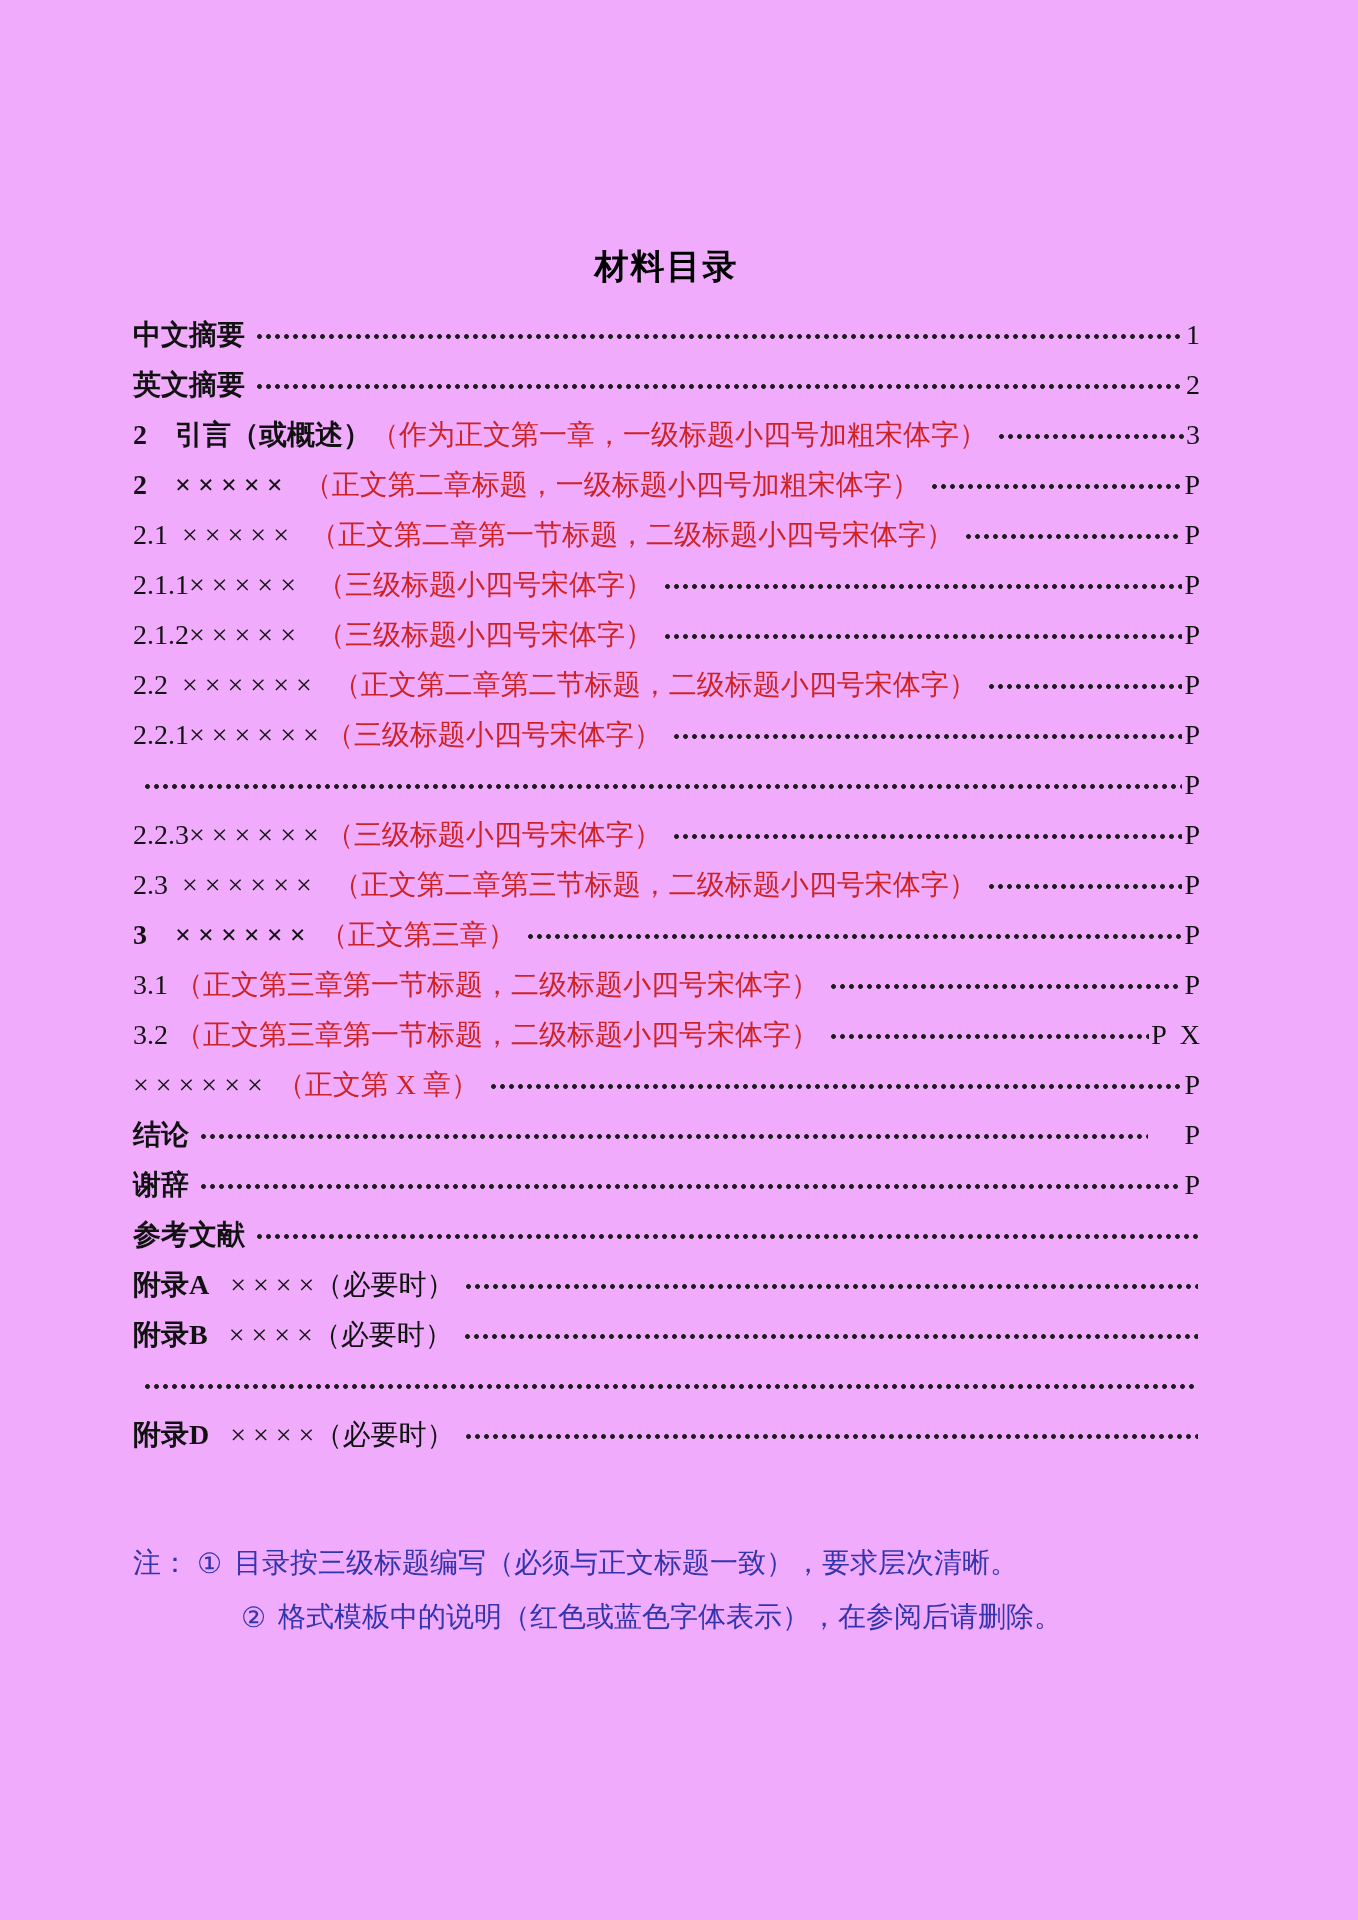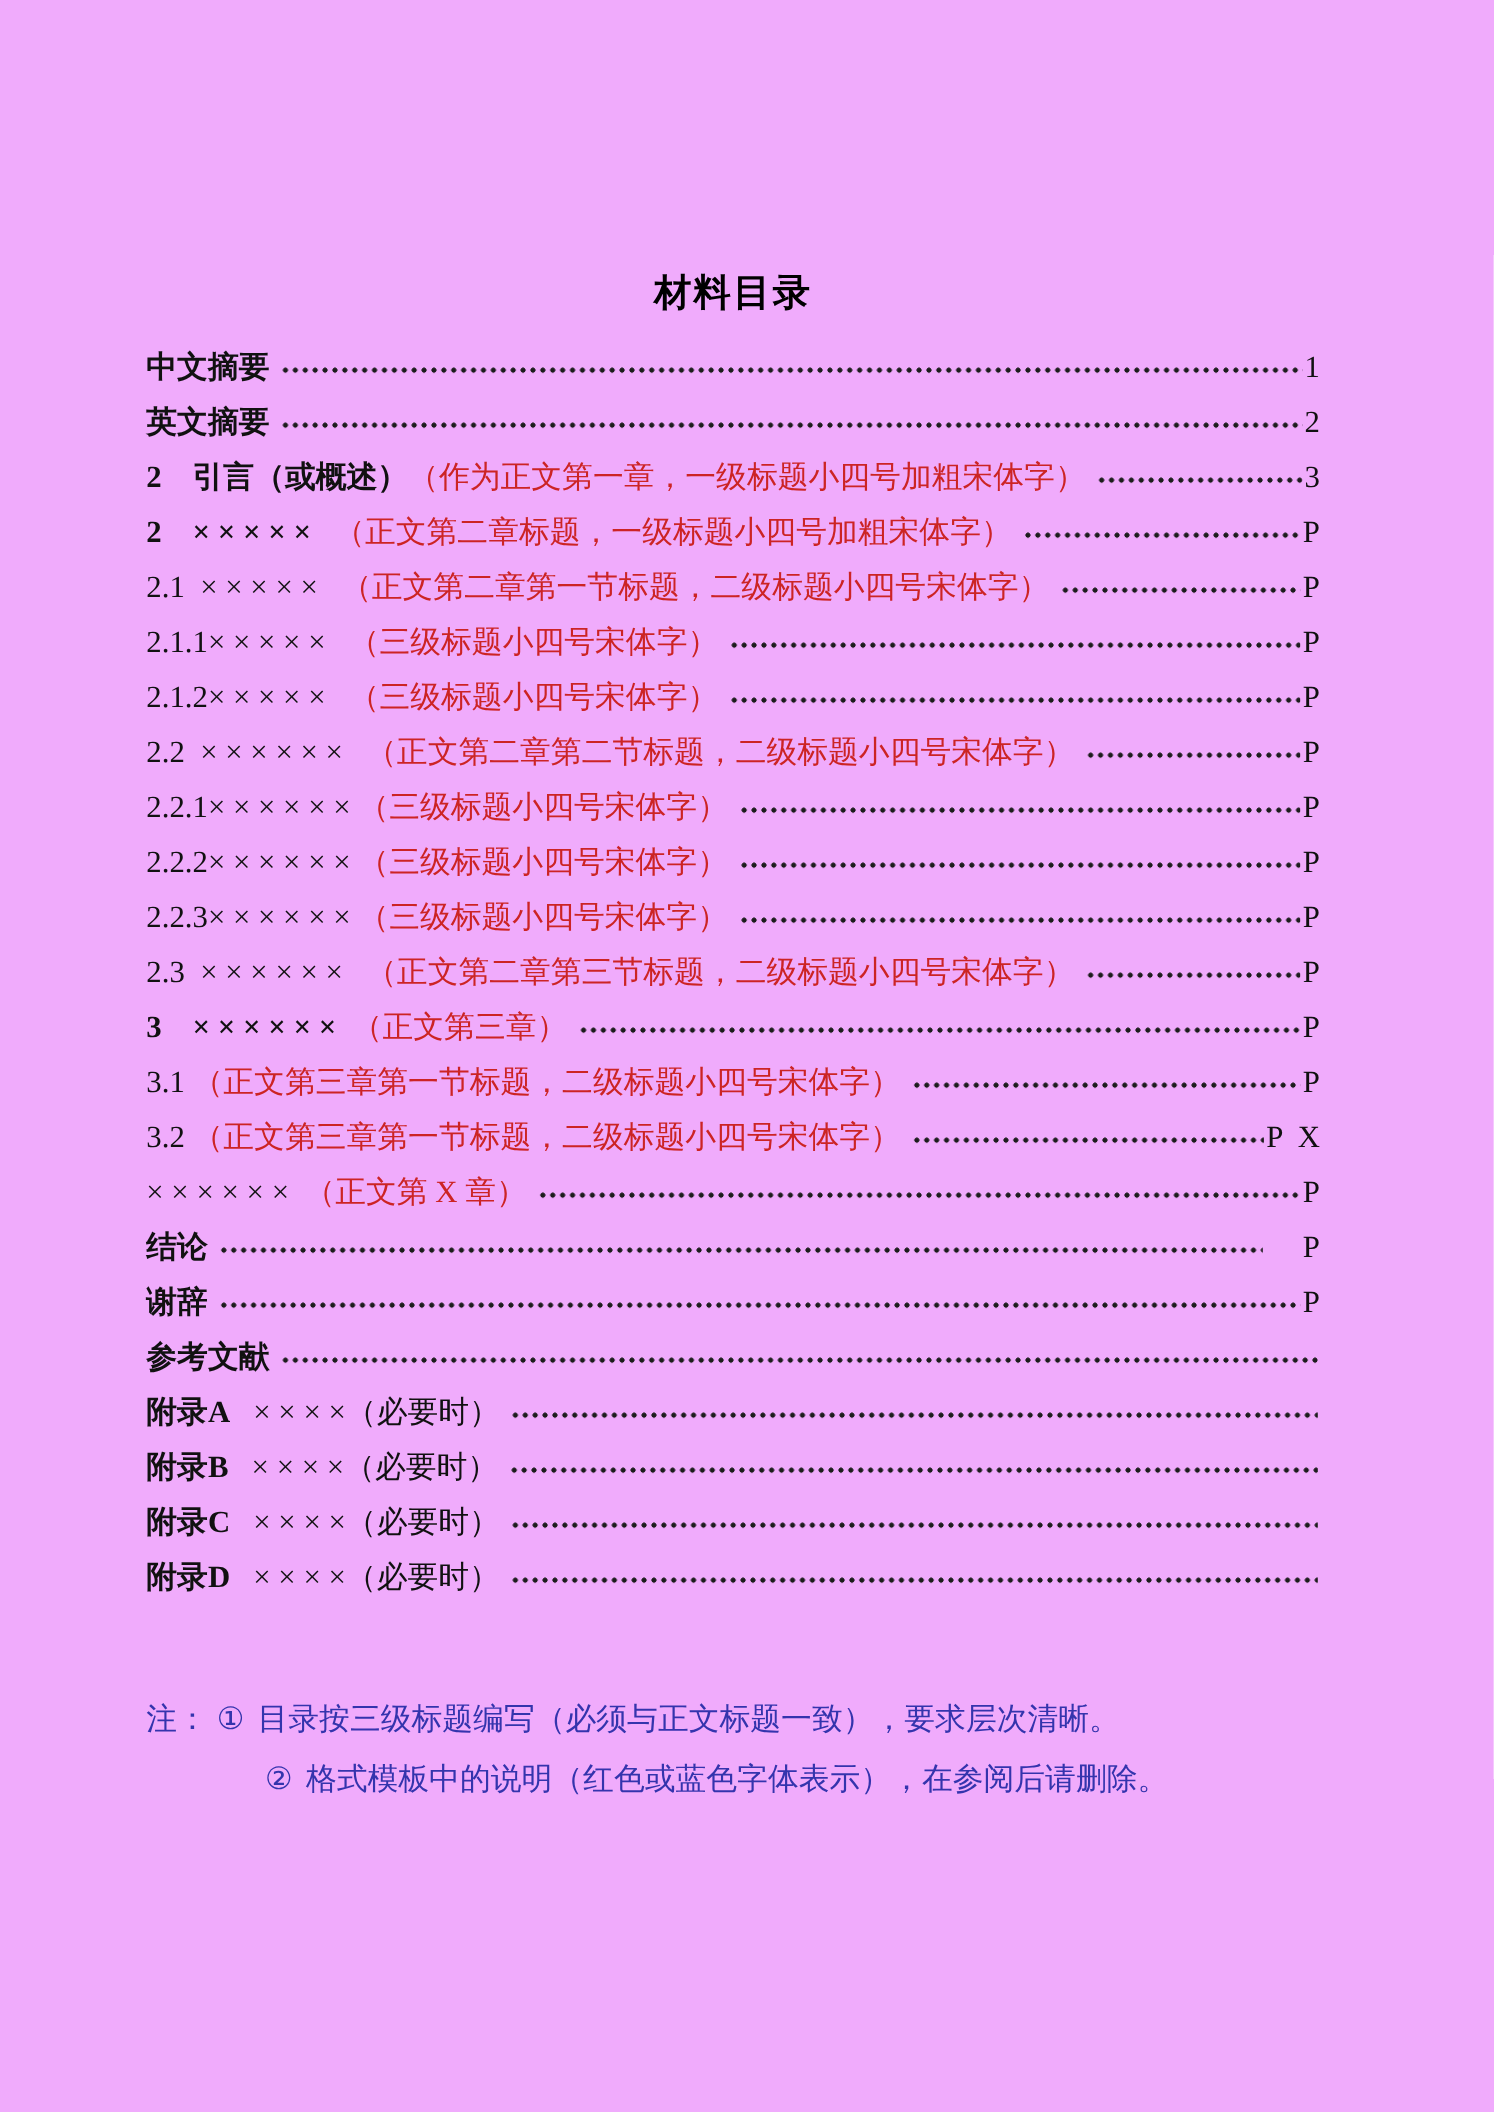--- a/index.html
+++ b/index.html
@@ -53,33 +53,33 @@
     <div class="toc">
         <div class="toc-row"><span class="txt"><span class="bold">中文摘要</span></span><span class="dots"></span><span class="pnum">1</span></div>
         <div class="toc-row"><span class="txt"><span class="bold">英文摘要</span></span><span class="dots"></span><span class="pnum">2</span></div>
         <div class="toc-row"><span class="txt"><span class="bold">2    引言（或概述）</span><span class="red">（作为正文第一章，一级标题小四号加粗宋体字）</span></span><span class="dots"></span><span class="pnum">3</span></div>
         <div class="toc-row"><span class="txt"><span class="bold">2    × × × × ×   </span><span class="red">（正文第二章标题，一级标题小四号加粗宋体字）</span></span><span class="dots"></span><span class="pnum">P</span></div>
         <div class="toc-row"><span class="txt"><span class="black">2.1  × × × × ×   </span><span class="red">（正文第二章第一节标题，二级标题小四号宋体字）</span></span><span class="dots"></span><span class="pnum">P</span></div>
         <div class="toc-row"><span class="txt"><span class="black">2.1.1× × × × ×   </span><span class="red">（三级标题小四号宋体字）</span></span><span class="dots"></span><span class="pnum">P</span></div>
         <div class="toc-row"><span class="txt"><span class="black">2.1.2× × × × ×   </span><span class="red">（三级标题小四号宋体字）</span></span><span class="dots"></span><span class="pnum">P</span></div>
         <div class="toc-row"><span class="txt"><span class="black">2.2  × × × × × ×   </span><span class="red">（正文第二章第二节标题，二级标题小四号宋体字）</span></span><span class="dots"></span><span class="pnum">P</span></div>
         <div class="toc-row"><span class="txt"><span class="black">2.2.1× × × × × × </span><span class="red">（三级标题小四号宋体字）</span></span><span class="dots"></span><span class="pnum">P</span></div>
-        <div class="toc-row"><span class="txt"><span class="black">2.2.2× × × × × × </span><span class="red">（三级标题小四号宋体字）</span></span><span class="dots"></span><span class="pnum">P</span></div>
+        <div class="toc-row"><span class="dots"></span><span class="pnum">P</span></div>
         <div class="toc-row"><span class="txt"><span class="black">2.2.3× × × × × × </span><span class="red">（三级标题小四号宋体字）</span></span><span class="dots"></span><span class="pnum">P</span></div>
         <div class="toc-row"><span class="txt"><span class="black">2.3  × × × × × ×   </span><span class="red">（正文第二章第三节标题，二级标题小四号宋体字）</span></span><span class="dots"></span><span class="pnum">P</span></div>
         <div class="toc-row"><span class="txt"><span class="bold">3    × × × × × ×  </span><span class="red">（正文第三章）</span></span><span class="dots"></span><span class="pnum">P</span></div>
         <div class="toc-row"><span class="txt"><span class="black">3.1 </span><span class="red">（正文第三章第一节标题，二级标题小四号宋体字）</span></span><span class="dots"></span><span class="pnum">P</span></div>
         <div class="toc-row"><span class="txt"><span class="black">3.2 </span><span class="red">（正文第三章第一节标题，二级标题小四号宋体字）</span></span><span class="dots"></span><span class="pnum">P  X</span></div>
         <div class="toc-row"><span class="txt"><span class="black">× × × × × ×  </span><span class="red">（正文第 X 章）</span></span><span class="dots"></span><span class="pnum">P</span></div>
         <div class="toc-row"><span class="txt"><span class="bold">结论</span></span><span class="dots" style="margin-right: 36px;"></span><span class="pnum">P</span></div>
         <div class="toc-row"><span class="txt"><span class="bold">谢辞</span></span><span class="dots"></span><span class="pnum">P</span></div>
         <div class="toc-row"><span class="txt"><span class="bold">参考文献</span></span><span class="dots"></span><span class="pnum"></span></div>
         <div class="toc-row"><span class="txt"><span class="bold">附录A</span><span class="black">   × × × ×（必要时）</span></span><span class="dots"></span><span class="pnum"></span></div>
         <div class="toc-row"><span class="txt"><span class="bold">附录B</span><span class="black">   × × × ×（必要时）</span></span><span class="dots"></span><span class="pnum"></span></div>
-        <div class="toc-row"><span class="txt"><span class="bold">附录C</span><span class="black">   × × × ×（必要时）</span></span><span class="dots"></span><span class="pnum"></span></div>
+        <div class="toc-row"><span class="dots"></span><span class="pnum"></span></div>
         <div class="toc-row"><span class="txt"><span class="bold">附录D</span><span class="black">   × × × ×（必要时）</span></span><span class="dots"></span><span class="pnum"></span></div>
       </div>
     <div class="notes">
         <div class="note-line"><span class="note-prefix">注：</span><span class="note-marker">①</span><span class="note-text">目录按三级标题编写（必须与正文标题一致），要求层次清晰。</span></div>
         <div class="note-line"><span class="note-prefix"></span><span class="note-marker indent">②</span><span class="note-text">格式模板中的说明（红色或蓝色字体表示），在参阅后请删除。</span></div>
       </div>
   </div>
 </div>
 
 </body></html>

